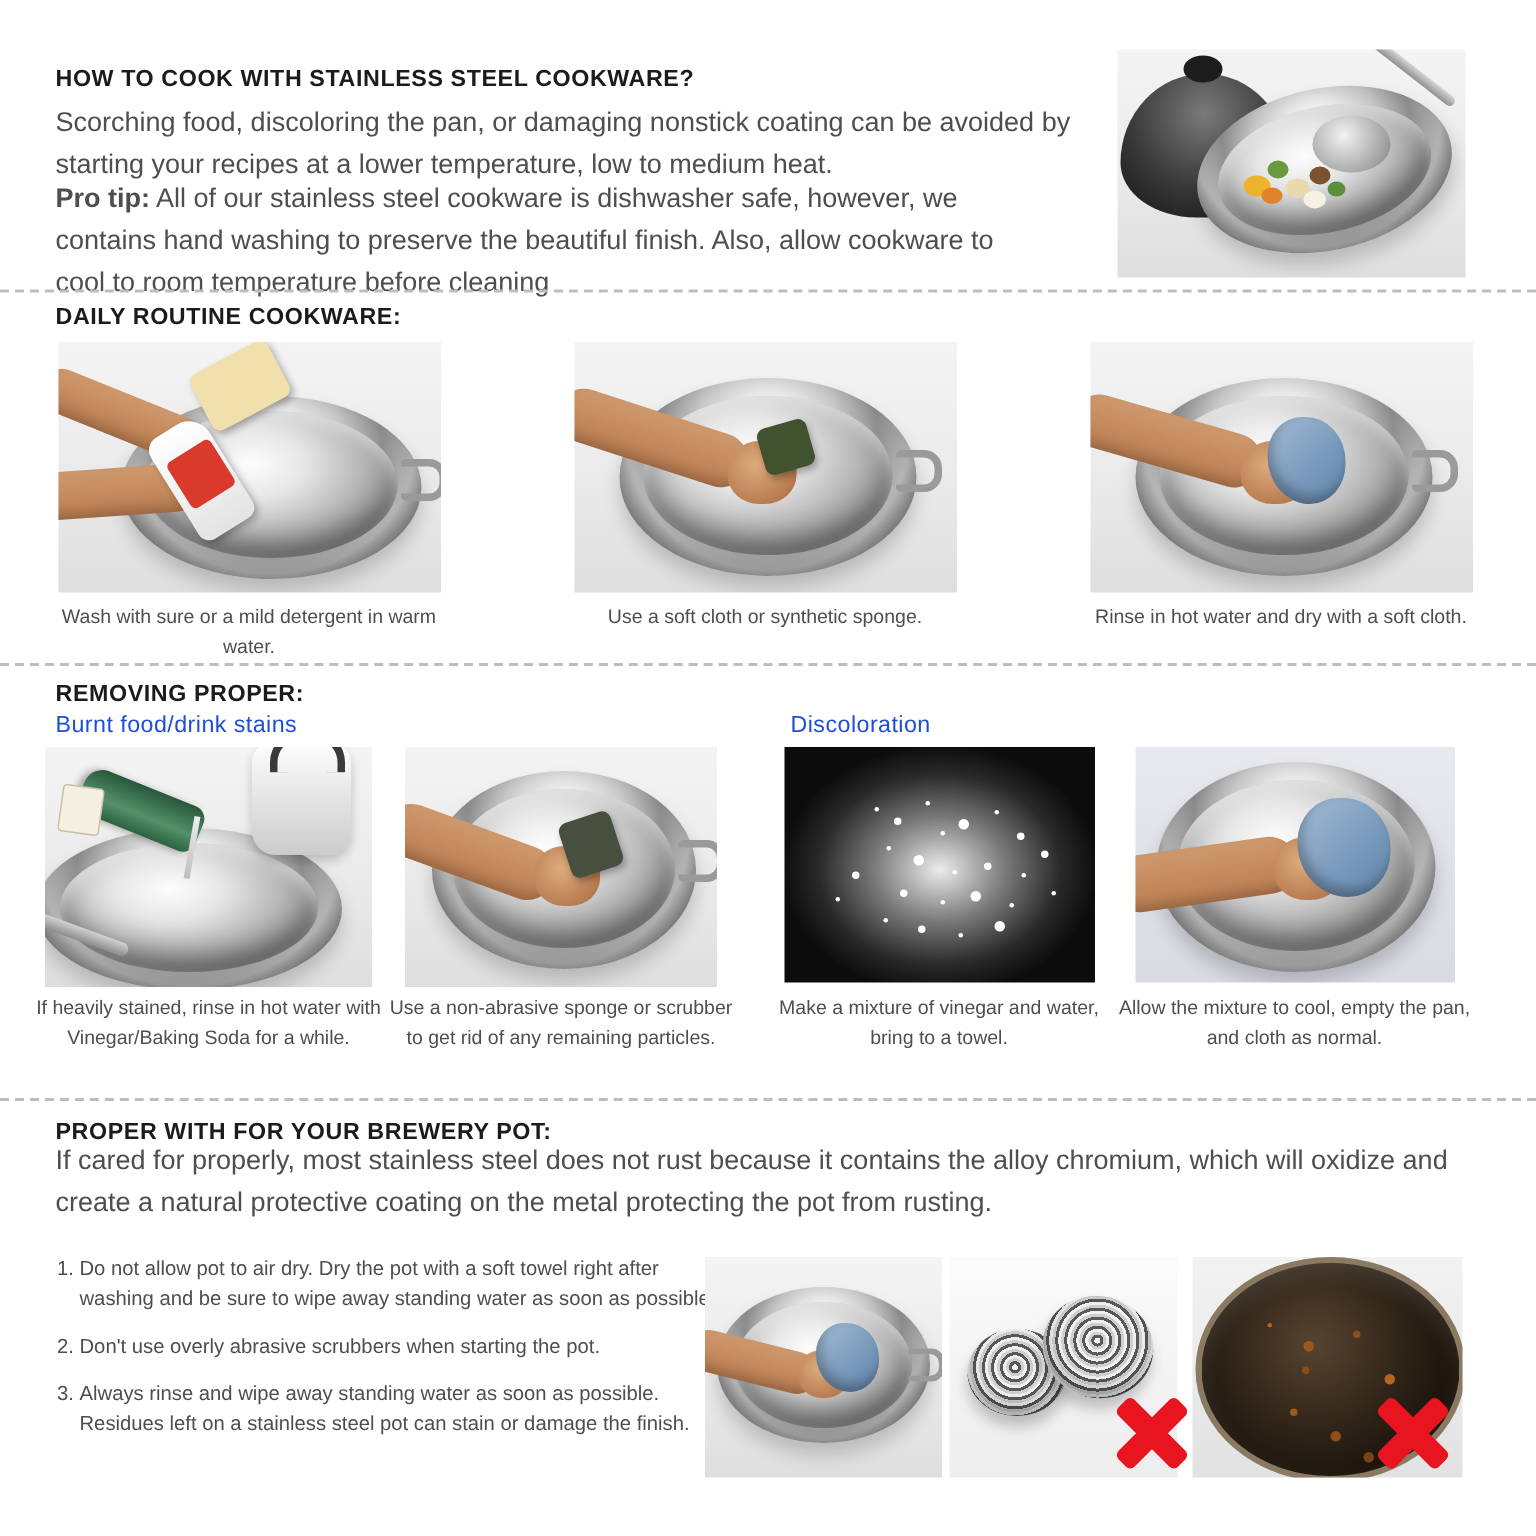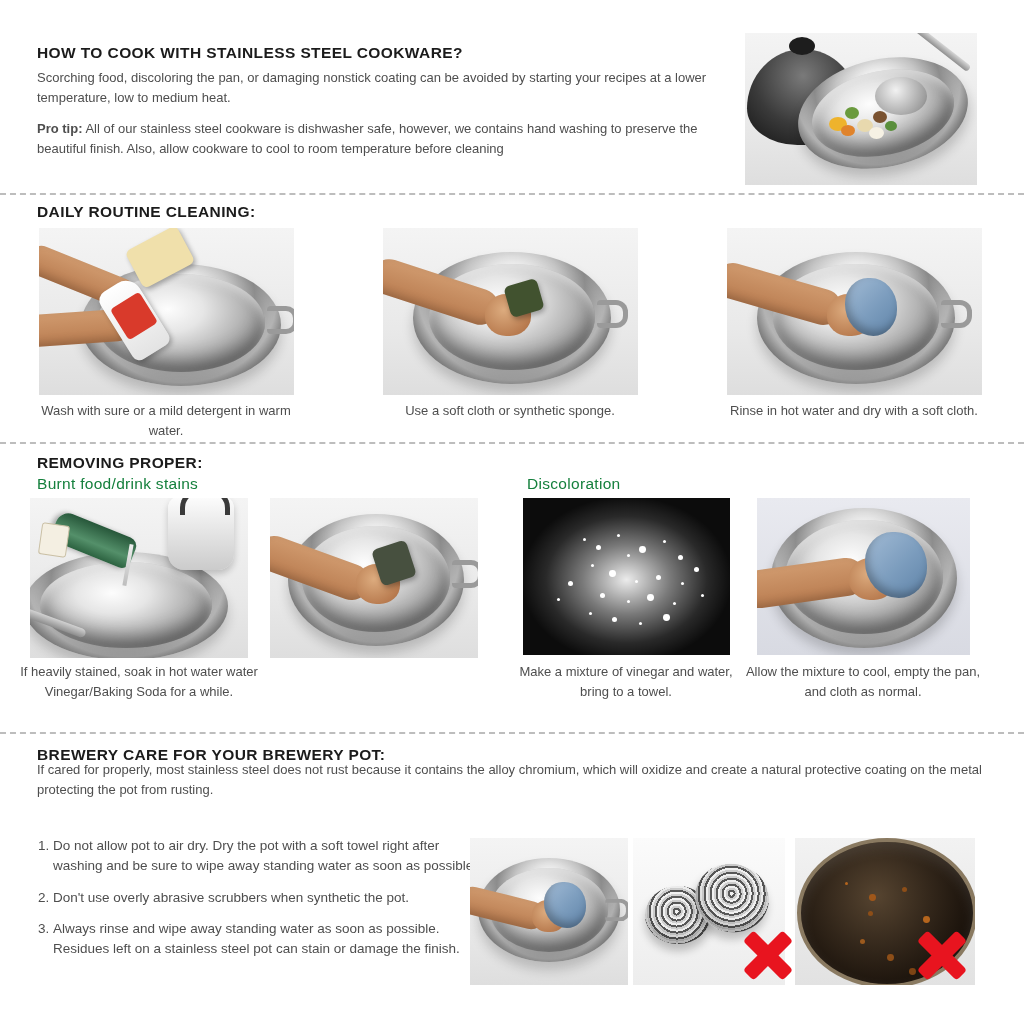--- a/index.html
+++ b/index.html
@@ -1,20 +1,20 @@
 <!DOCTYPE html>
 <html><head>
 <meta charset="utf-8">
 <style>
   html,body{margin:0;padding:0;background:#fff;}
   .page{position:relative;width:1024px;height:1024px;background:#ffffff;overflow:hidden;
         font-family:"Liberation Sans", sans-serif;}
   .h{position:absolute;margin:0;font-size:15.5px;font-weight:bold;color:#1b1b1b;letter-spacing:.4px;}
-  .body{position:absolute;margin:0;font-size:13px;color:#4e4e4e;line-height:1.55;}
-  .sublabel{position:absolute;margin:0;font-size:15.5px;color:#15803d;letter-spacing:.3px;}
+  .body{position:absolute;margin:0;font-size:18px;color:#4e4e4e;line-height:1.55;}
+  .sublabel{position:absolute;margin:0;font-size:15.5px;color:#1d4ed8;letter-spacing:.3px;}
   .caption{position:absolute;margin:0;font-size:13px;color:#4e4e4e;line-height:1.5;text-align:center;}
   .divider{position:absolute;left:0;width:1024px;height:0;border-top:2px dashed #bdbdbd;}
   .photo{position:absolute;overflow:hidden;background:linear-gradient(180deg,#f4f4f4 0%,#e9e9e9 60%,#dedede 100%);}
   .photo *{position:absolute;}
   
   .bowl{border-radius:50%;
     background:radial-gradient(ellipse at 50% 26%, #ffffff 0%, #ececec 16%, #c6c6c6 34%, #8f8f8f 52%, #bcbcbc 68%, #7a7a7a 84%, #a8a8a8 100%);
     box-shadow:0 8px 12px rgba(0,0,0,.18), inset 0 -8px 16px rgba(0,0,0,.25);}
   .bowl-in{border-radius:50%;
     background:radial-gradient(ellipse at 42% 36%, #fdfdfd 0%, #e6e6e6 26%, #b2b2b2 56%, #828282 82%, #6d6d6d 100%);
@@ -66,21 +66,21 @@
     <div class="veg" style="left:128px;top:78px;width:14px;height:12px;background:#7a5230;"></div>
     <div class="veg" style="left:96px;top:92px;width:14px;height:11px;background:#e0832b;"></div>
     <div class="veg" style="left:124px;top:94px;width:15px;height:12px;background:#f6f1e4;"></div>
     <div class="veg" style="left:140px;top:88px;width:12px;height:10px;background:#5a8f3c;"></div>
     <div style="left:158px;top:10px;width:74px;height:7px;background:linear-gradient(#d6d6d6,#8f8f8f);transform:rotate(38deg);border-radius:4px;"></div>
     <div style="left:130px;top:44px;width:52px;height:38px;border-radius:50%;background:radial-gradient(circle at 40% 35%, #f2f2f2, #9d9d9d 75%, #6f6f6f);"></div>
   </div>
 
   <div class="divider" style="top:193px;"></div>
 
-  <h2 class="h" style="left:37px;top:203px;">DAILY ROUTINE CLEANING:</h2>
+  <h2 class="h" style="left:37px;top:203px;">DAILY ROUTINE COOKWARE:</h2>
 
   <div class="photo" style="left:39px;top:228px;width:255px;height:167px;">
     <div class="bowl" style="left:42px;top:36px;width:200px;height:122px;"></div>
     <div class="bowl-in" style="left:58px;top:46px;width:168px;height:98px;"></div>
     <div class="pot-handle" style="left:228px;top:78px;"></div>
     <div class="arm" style="left:-16px;top:34px;width:116px;height:30px;transform:rotate(22deg);"></div>
     <div class="arm" style="left:-18px;top:84px;width:112px;height:32px;transform:rotate(-4deg);"></div>
     <div style="left:74px;top:52px;width:42px;height:78px;background:linear-gradient(180deg,#ffffff,#e3e3e3);border-radius:10px 16px 8px 8px;transform:rotate(-32deg);box-shadow:1px 3px 5px rgba(0,0,0,.28);"></div>
     <div style="left:78px;top:70px;width:34px;height:36px;background:#d93a2b;border-radius:4px;transform:rotate(-32deg);"></div>
     <div class="sponge" style="left:92px;top:8px;width:58px;height:42px;background:#f0e0ab;transform:rotate(-28deg);"></div>
@@ -140,32 +140,33 @@
   </div>
 
   <div class="photo" style="left:757px;top:498px;width:213px;height:157px;background:linear-gradient(180deg,#e9eaf0,#d8dae2);">
     <div class="bowl" style="left:14px;top:10px;width:186px;height:140px;"></div>
     <div class="bowl-in" style="left:28px;top:22px;width:158px;height:114px;"></div>
     <div class="arm" style="left:-16px;top:66px;width:124px;height:38px;transform:rotate(-8deg);"></div>
     <div class="fist" style="left:92px;top:60px;width:46px;height:42px;"></div>
     <div class="cloth" style="left:108px;top:34px;width:62px;height:66px;"></div>
   </div>
 
-  <p class="caption" style="left:19px;top:662px;width:240px;">If heavily stained, soak in hot water water Vinegar/Baking Soda for a while.</p>
+  <p class="caption" style="left:19px;top:662px;width:240px;">If heavily stained, rinse in hot water with Vinegar/Baking Soda for a while.</p>
+  <p class="caption" style="left:254px;top:662px;width:240px;">Use a non-abrasive sponge or scrubber to get rid of any remaining particles.</p>
   <p class="caption" style="left:506px;top:662px;width:240px;">Make a mixture of vinegar and water, bring to a towel.</p>
   <p class="caption" style="left:743px;top:662px;width:240px;">Allow the mixture to cool, empty the pan, and cloth as normal.</p>
 
   <div class="divider" style="top:732px;"></div>
 
-  <h2 class="h" style="left:37px;top:746px;">BREWERY CARE FOR YOUR BREWERY POT:</h2>
+  <h2 class="h" style="left:37px;top:746px;">PROPER WITH FOR YOUR BREWERY POT:</h2>
   <p class="body" style="left:37px;top:760px;width:950px;">If cared for properly, most stainless steel does not rust because it contains the alloy chromium, which will oxidize and create a natural protective coating on the metal protecting the pot from rusting.</p>
 
   <ol class="care" style="left:33px;top:836px;width:428px;">
     <li>Do not allow pot to air dry. Dry the pot with a soft towel right after washing and be sure to wipe away standing water as soon as possible.</li>
-    <li>Don't use overly abrasive scrubbers when synthetic the pot.</li>
+    <li>Don't use overly abrasive scrubbers when starting the pot.</li>
     <li>Always rinse and wipe away standing water as soon as possible. Residues left on a stainless steel pot can stain or damage the finish.</li>
   </ol>
 
   <div class="photo" style="left:470px;top:838px;width:158px;height:147px;">
     <div class="bowl" style="left:8px;top:20px;width:142px;height:104px;"></div>
     <div class="bowl-in" style="left:20px;top:30px;width:118px;height:84px;"></div>
     <div class="pot-handle" style="left:132px;top:58px;transform:scale(.8);"></div>
     <div class="arm" style="left:-12px;top:56px;width:88px;height:28px;transform:rotate(14deg);"></div>
     <div class="fist" style="left:62px;top:62px;width:34px;height:32px;"></div>
     <div class="cloth" style="left:74px;top:44px;width:42px;height:46px;"></div>

